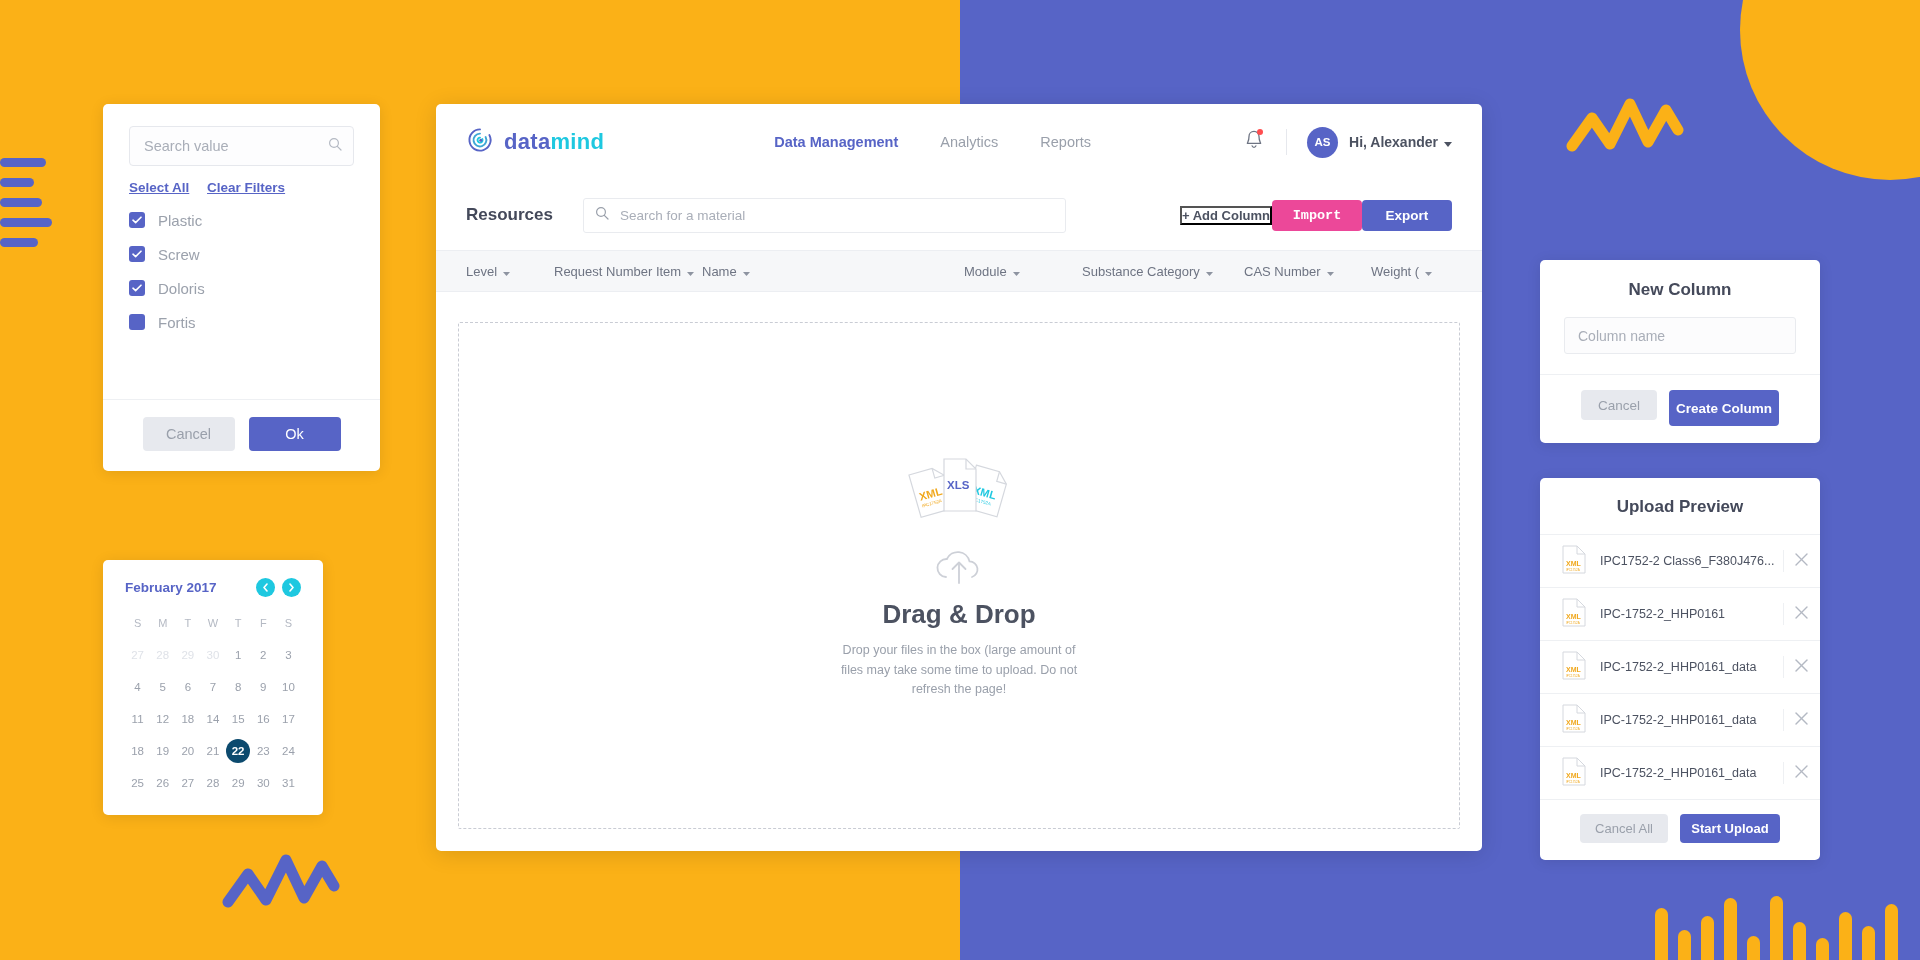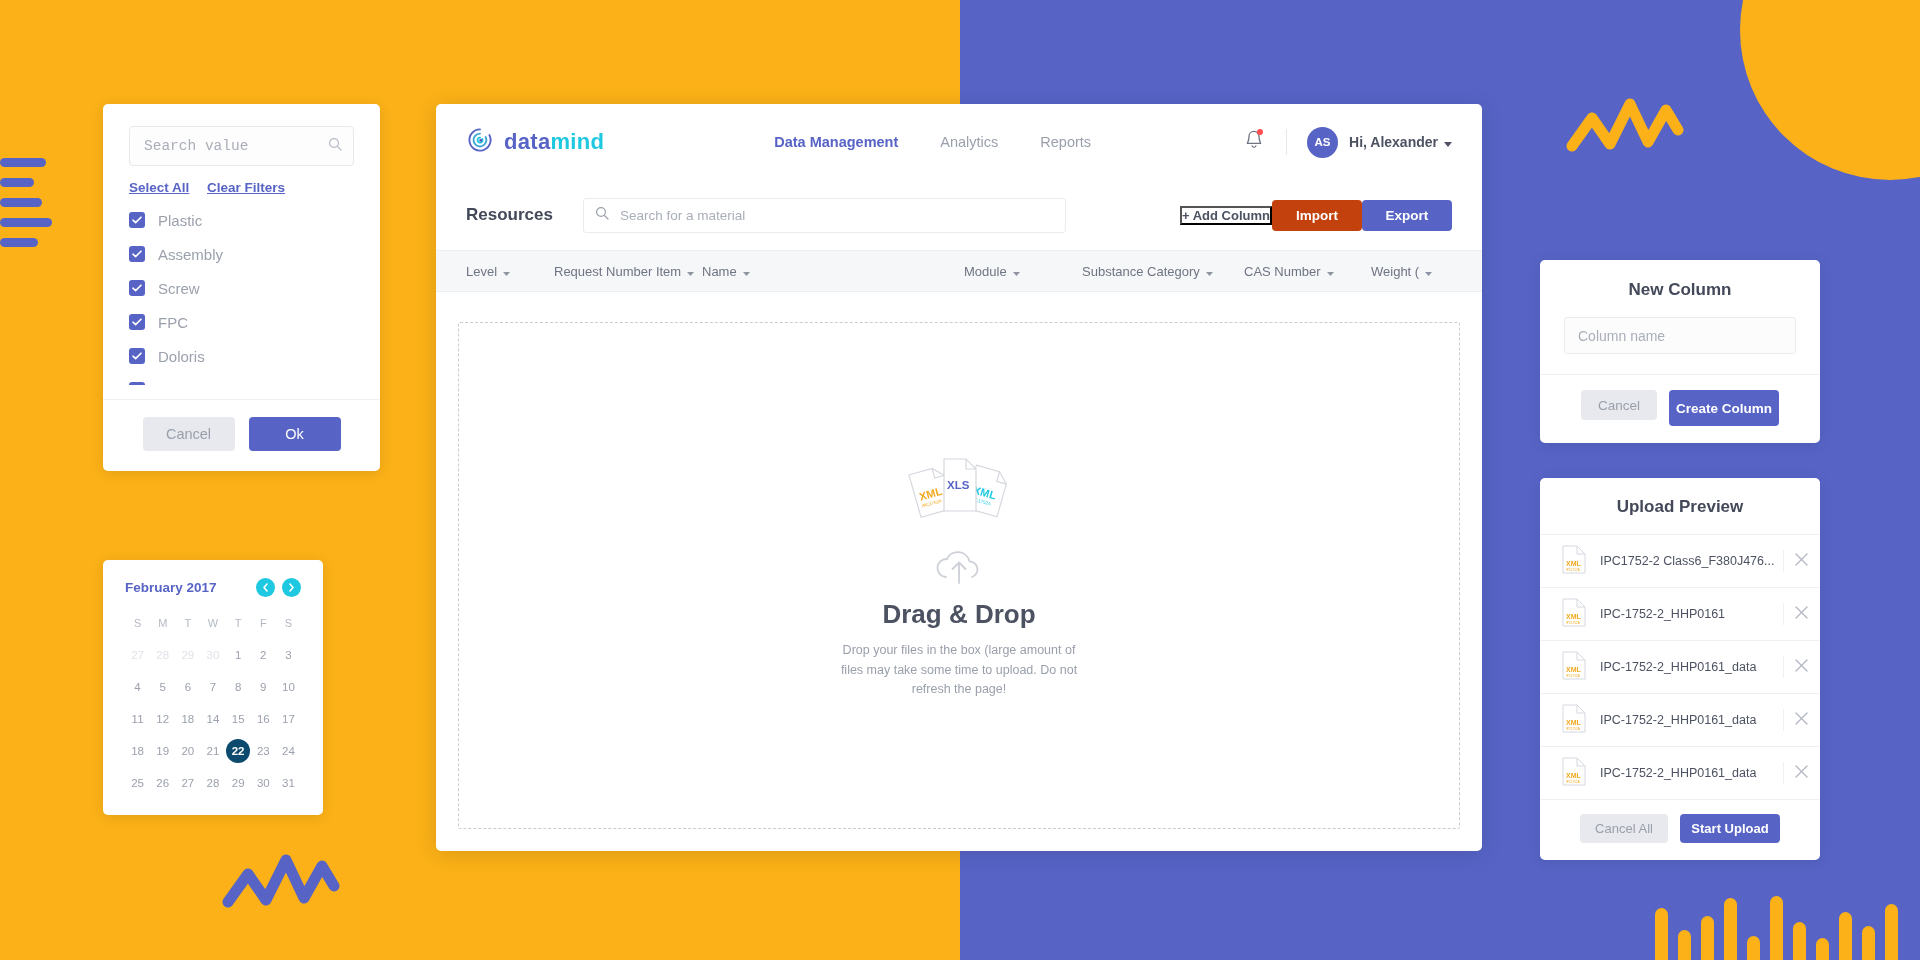--- a/index.html
+++ b/index.html
@@ -33,39 +33,39 @@
 
   
   .card{ background:#fff; border-radius:5px; box-shadow:0 2px 14px rgba(0,0,0,.10); position:absolute; }
 
   
   #filter-panel{ left:103px; top:104px; width:277px; padding:0; }
   #filter-search-wrap{ margin:22px 26px 0; position:relative; }
   #filter-search{
     width:100%; height:40px; border:1px solid #e6e8ed; border-radius:4px;
     background:#fdfdfe; padding:0 34px 0 14px; font-size:14.5px; color:#9aa0ab;
-    font-family:Liberation Mono, monospace; outline:none;
+    font-family:Liberation Sans, sans-serif; outline:none;
   }
   #filter-search::placeholder{ color:#a9aeb8; }
   .mini-search-icon{ position:absolute; right:12px; top:50%; transform:translateY(-50%); }
   #filter-links{ margin:14px 26px 8px; font-size:13.5px; }
   #filter-links a{ color:#5764c6; text-decoration:underline; font-weight:600; margin-right:14px; cursor:pointer; }
   #filter-list{ margin:6px 26px 0 26px; height:182px; overflow:hidden; position:relative; }
   .filter-row{ display:flex; align-items:center; height:34px; }
   .cb{
     width:16px; height:16px; border-radius:3px; background:#5764c6;
     display:inline-flex; align-items:center; justify-content:center; margin-right:13px; flex:0 0 auto;
   }
   .cb svg{ display:block; }
   .filter-label{ font-size:15px; color:#9ba1ac; }
   #filter-footer{ border-top:1px solid #eef0f3; margin-top:14px; padding:17px 26px 20px; display:flex; justify-content:center; gap:14px; }
   .btn{ border:none; border-radius:4px; font-size:14.5px; cursor:pointer; font-family:"Liberation Sans", sans-serif; }
   .btn-grey{ background:#e7e9ee; color:#9aa0ab; }
   .btn-purple{ background:#5764c6; color:#fff; }
-  .btn-cyan{ background:#c2410c; color:#fff; }
+  .btn-cyan{ background:#ec4899; color:#fff;font-family:Liberation Mono, monospace; }
   #filter-cancel{ width:92px; height:34px; }
   #filter-ok{ width:92px; height:34px; }
 
   
   #calendar-panel{ left:103px; top:560px; width:220px; padding:18px 22px 20px; }
   #cal-head{ display:flex; align-items:center; justify-content:space-between; margin-bottom:14px; }
   #cal-title{ font-size:13.5px; font-weight:700; color:#5764c6; }
   #cal-navs{ display:flex; gap:7px; }
   .cal-nav{ width:19px; height:19px; border-radius:50%; background:#1ec8e0; display:flex; align-items:center; justify-content:center; cursor:pointer; }
   #cal-grid{ display:grid; grid-template-columns:repeat(7,1fr); row-gap:8px; }
@@ -206,37 +206,21 @@
           </svg>
         </span>
         <span class="filter-label">Plastic</span>
       </div>
       <div class="filter-row">
         <span class="cb">
           <svg width="10" height="8" viewBox="0 0 10 8">
             <polyline points="1,4.2 3.6,6.6 9,1.2" fill="none" stroke="#fff" stroke-width="1.6" stroke-linecap="round" stroke-linejoin="round"></polyline>
           </svg>
         </span>
-        <span class="filter-label">Assembly</span>
-      </div>
-      <div class="filter-row">
-        <span class="cb">
-          <svg width="10" height="8" viewBox="0 0 10 8">
-            <polyline points="1,4.2 3.6,6.6 9,1.2" fill="none" stroke="#fff" stroke-width="1.6" stroke-linecap="round" stroke-linejoin="round"></polyline>
-          </svg>
-        </span>
         <span class="filter-label">Screw</span>
-      </div>
-      <div class="filter-row">
-        <span class="cb">
-          <svg width="10" height="8" viewBox="0 0 10 8">
-            <polyline points="1,4.2 3.6,6.6 9,1.2" fill="none" stroke="#fff" stroke-width="1.6" stroke-linecap="round" stroke-linejoin="round"></polyline>
-          </svg>
-        </span>
-        <span class="filter-label">FPC</span>
       </div>
       <div class="filter-row">
         <span class="cb">
           <svg width="10" height="8" viewBox="0 0 10 8">
             <polyline points="1,4.2 3.6,6.6 9,1.2" fill="none" stroke="#fff" stroke-width="1.6" stroke-linecap="round" stroke-linejoin="round"></polyline>
           </svg>
         </span>
         <span class="filter-label">Doloris</span>
       </div>
       <div class="filter-row">

